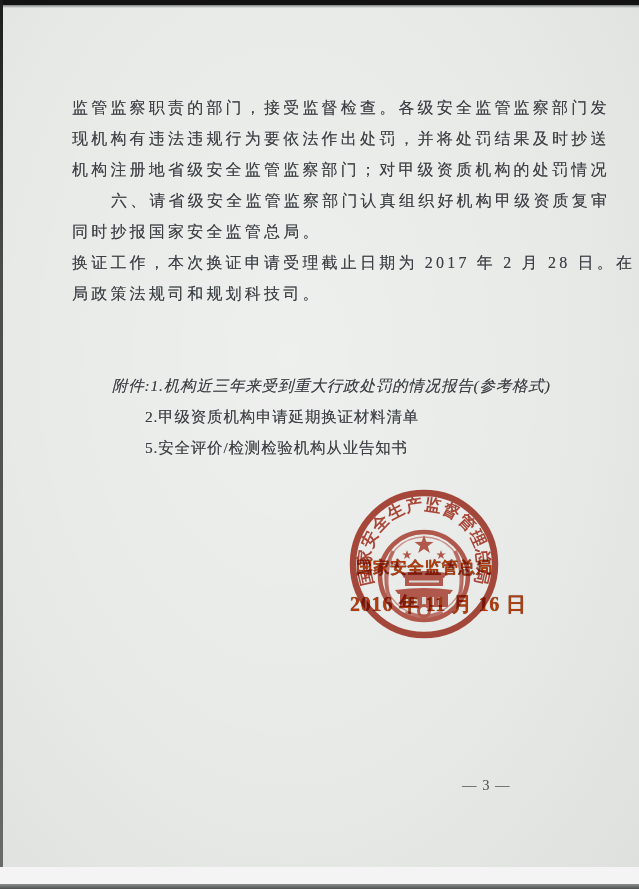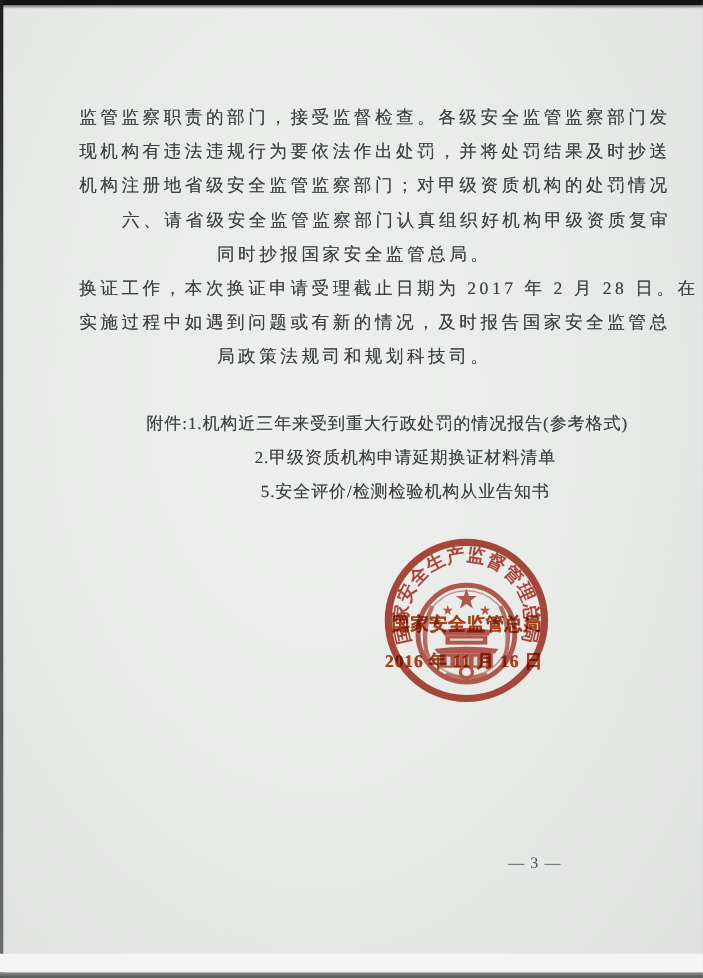--- a/index.html
+++ b/index.html
@@ -22,38 +22,38 @@
   .paper-shade{position:absolute;inset:0;pointer-events:none;
     background:radial-gradient(ellipse at 45% 40%, rgba(255,255,255,0.25) 0%, rgba(0,0,0,0) 55%, rgba(60,60,60,0.06) 100%);}
 
   
   .bodytext{
     position:absolute;left:72px;top:92px;width:500px;
     font-size:16px;line-height:31px;letter-spacing:3.2px;
     color:#3c4044;text-shadow:0 0 0.6px rgba(60,64,68,0.55);
     white-space:nowrap;
   }
-  .line{height:31px;text-align:center;}
+  .line{height:31px;}
   .indent-2{padding-left:39px;}
   .attach-block{position:absolute;left:72px;top:370px;width:520px;
     font-size:15.5px;line-height:31px;letter-spacing:0.8px;
     color:#3c4044;text-shadow:0 0 0.6px rgba(60,64,68,0.55);white-space:nowrap;}
-  .attach-1{padding-left:40px;}
+  .attach-1{padding-left:40px;font-style:italic;}
   .attach-n{padding-left:73px;}
 
   
   .seal{position:absolute;left:339px;top:479px;width:170px;height:170px;
     mix-blend-mode:multiply;opacity:0.92;}
   .seal svg{display:block;}
 
   
   .sig{position:absolute;color:#c2410c;mix-blend-mode:multiply;
     font-weight:600;white-space:nowrap;text-shadow:0 0 0.7px rgba(35,38,42,0.8);}
   .sig-issuer{left:356px;top:557px;font-size:16.5px;letter-spacing:0.6px;}
-  .sig-date{left:350px;top:591px;font-size:16px;letter-spacing:0.8px;}
+  .sig-date{left:350px;top:591px;font-size:20px;letter-spacing:0.8px;}
 
   .pagenum{position:absolute;left:462px;top:777px;width:100px;
     font-size:14.5px;letter-spacing:1px;color:#4b4e50;white-space:nowrap;
     font-family:"Liberation Serif","DejaVu Serif",serif;}
 </style>
 </head>
 <body>
 
 <div class="scan">
 
@@ -64,21 +64,20 @@
   <div class="edge-bottom-light"></div>
   <div class="edge-bottom"></div>
 
   <div class="bodytext">
     <div class="line">监管监察职责的部门，接受监督检查。各级安全监管监察部门发</div>
     <div class="line">现机构有违法违规行为要依法作出处罚，并将处罚结果及时抄送</div>
     <div class="line">机构注册地省级安全监管监察部门；对甲级资质机构的处罚情况</div>
     <div class="line indent-2">六、请省级安全监管监察部门认真组织好机构甲级资质复审</div>
     <div class="line">同时抄报国家安全监管总局。</div>
     <div class="line">换证工作，本次换证申请受理截止日期为 2017 年 2 月 28 日。在</div>
-    <div class="line">实施过程中如遇到问题或有新的情况，及时报告国家安全监管总</div>
     <div class="line">局政策法规司和规划科技司。</div>
   </div>
 
   <div class="attach-block">
     <div class="line attach-1">附件:1.机构近三年来受到重大行政处罚的情况报告(参考格式)</div>
     <div class="line attach-n">2.甲级资质机构申请延期换证材料清单</div>
     <div class="line attach-n">5.安全评价/检测检验机构从业告知书</div>
   </div>
 
   <div class="seal">

